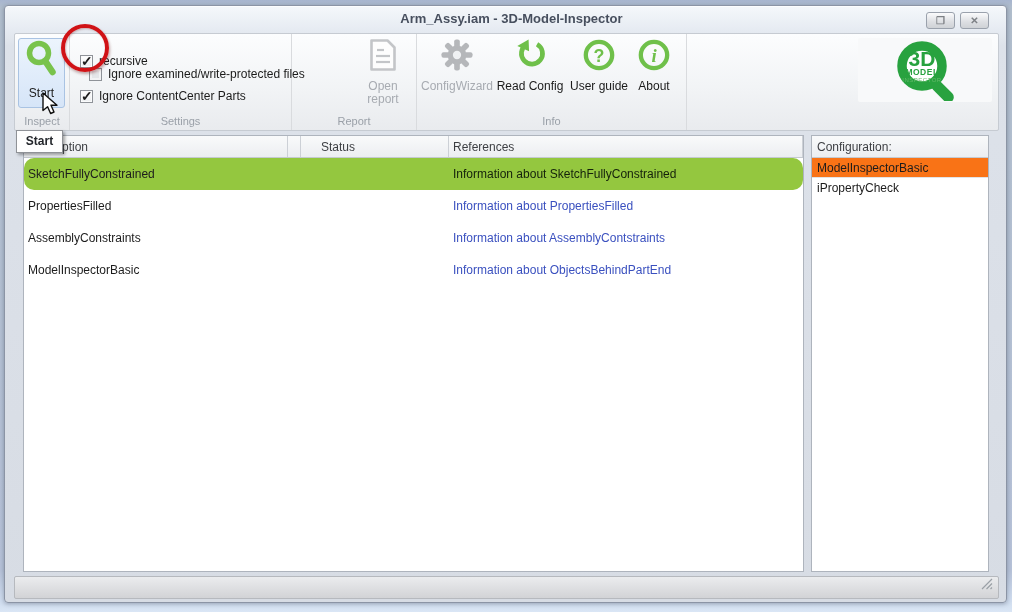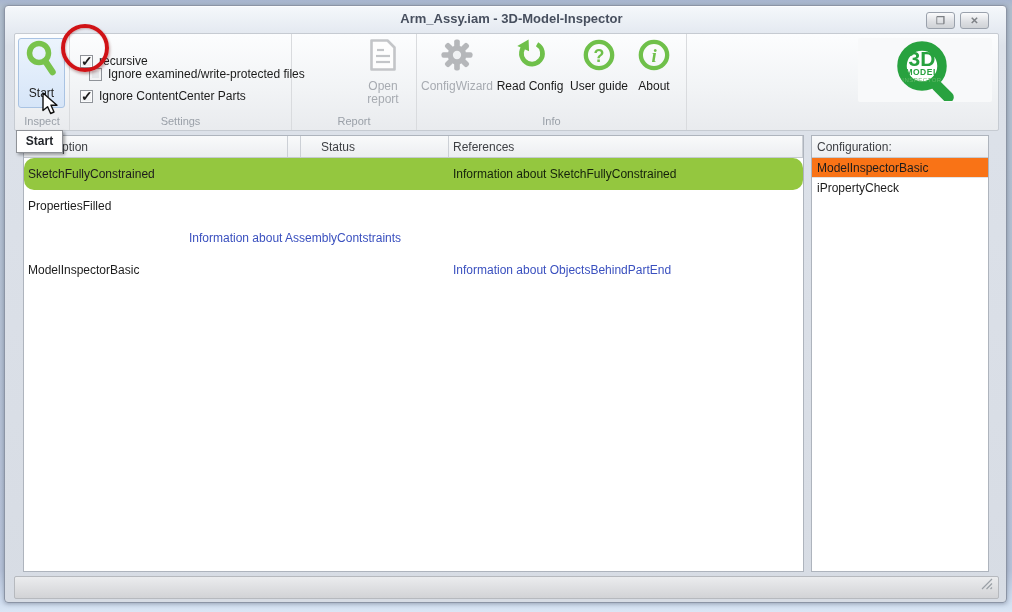--- a/index.html
+++ b/index.html
@@ -228,22 +228,26 @@
       <div class="cell c-spacer"></div>
       <div class="cell c-status"></div>
       <div class="cell c-ref">
           <a>Information about SketchFullyConstrained</a>
         </div>
     </div>
     <div class="trow">
       <div class="cell c-desc">PropertiesFilled</div>
       <div class="cell c-spacer"></div>
       <div class="cell c-status"></div>
+      <div class="cell c-ref">
+          <a>Information about PropertiesFilled</a>
+        </div>
     </div>
     <div class="trow">
+      <div class="cell c-desc">AssemblyConstraints</div>
       <div class="cell c-spacer"></div>
       <div class="cell c-status"></div>
       <div class="cell c-ref">
           <a>Information about AssemblyContstraints</a>
         </div>
     </div>
     <div class="trow">
       <div class="cell c-desc">ModelInspectorBasic</div>
       <div class="cell c-spacer"></div>
       <div class="cell c-status"></div>

